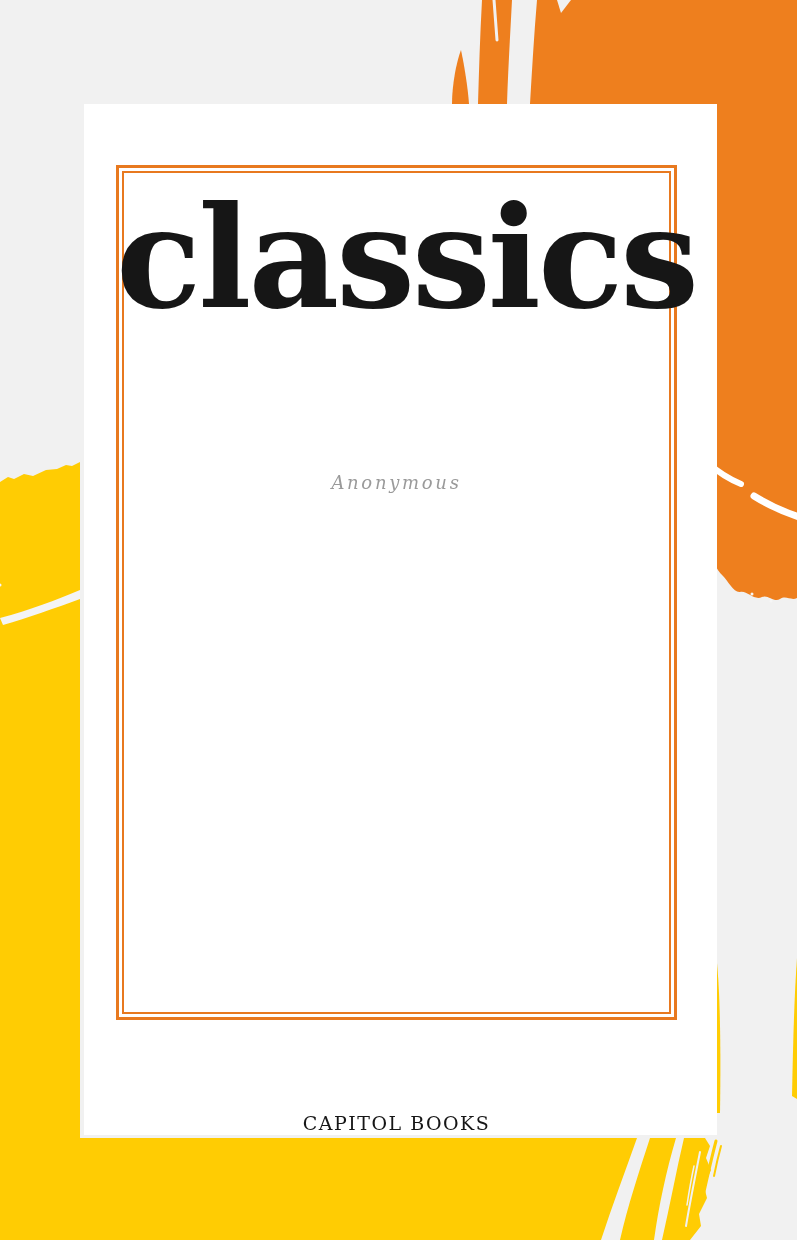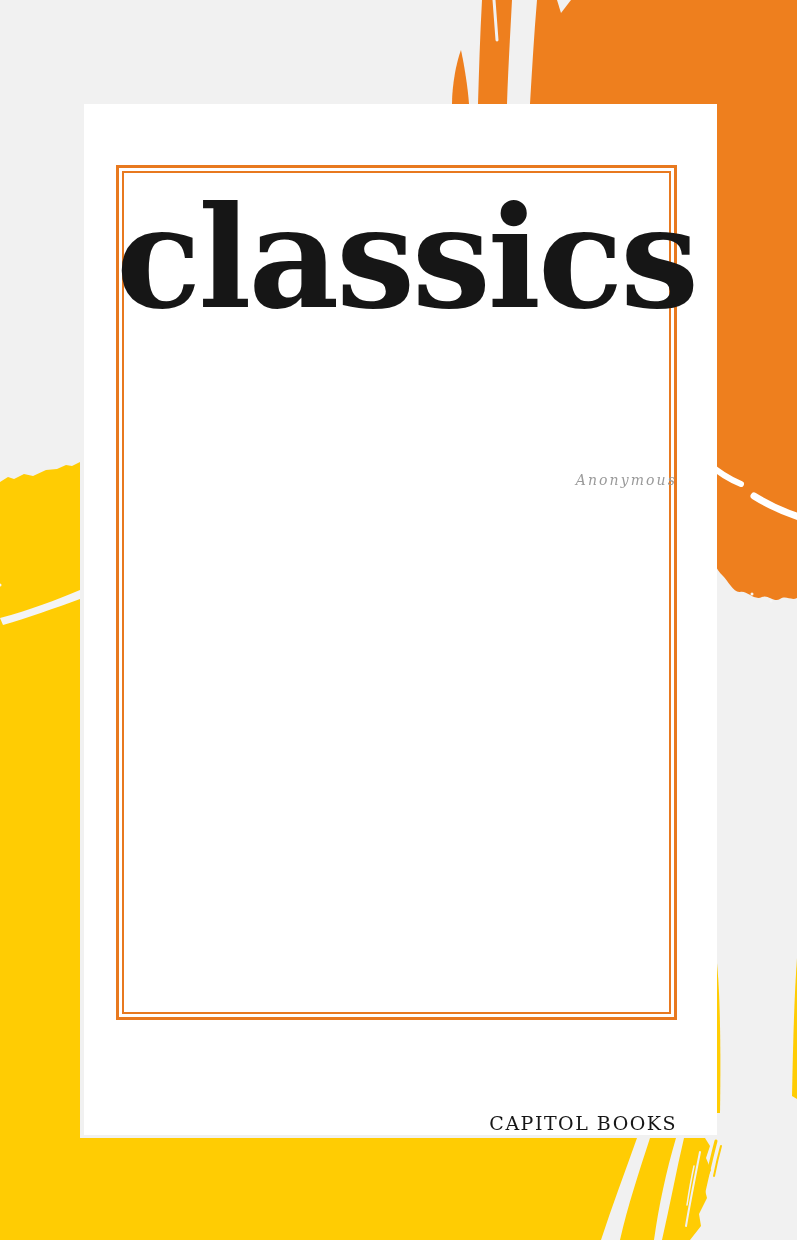--- a/index.html
+++ b/index.html
@@ -30,33 +30,33 @@
     border:3px solid var(--frame-orange,#E8791F);
     box-sizing:border-box;
   }
   .frame-inner{
     position:absolute;
     inset:3px;
     border:2px solid var(--frame-orange,#E8791F);
   }
   .textzone{
     position:absolute;left:32px;width:561px;
-    text-align:right;
+    text-align:center;
   }
   .series-title{
     top:85px;
     font-size:140px;
     font-weight:bold;
     letter-spacing:-3px;
     line-height:138px;
     color:var(--title-black,#161616);
   }
   .author{
     top:368px;
-    font-size:14px;
+    font-size:18px;
     font-style:italic;
     letter-spacing:0.15em;
     color:var(--author-gray,#9A9A9A);
   }
   .book-title{
     top:456px;
     font-size:24px;
     letter-spacing:0px;
     color:var(--accent-orange,#E87E2E);
   }

